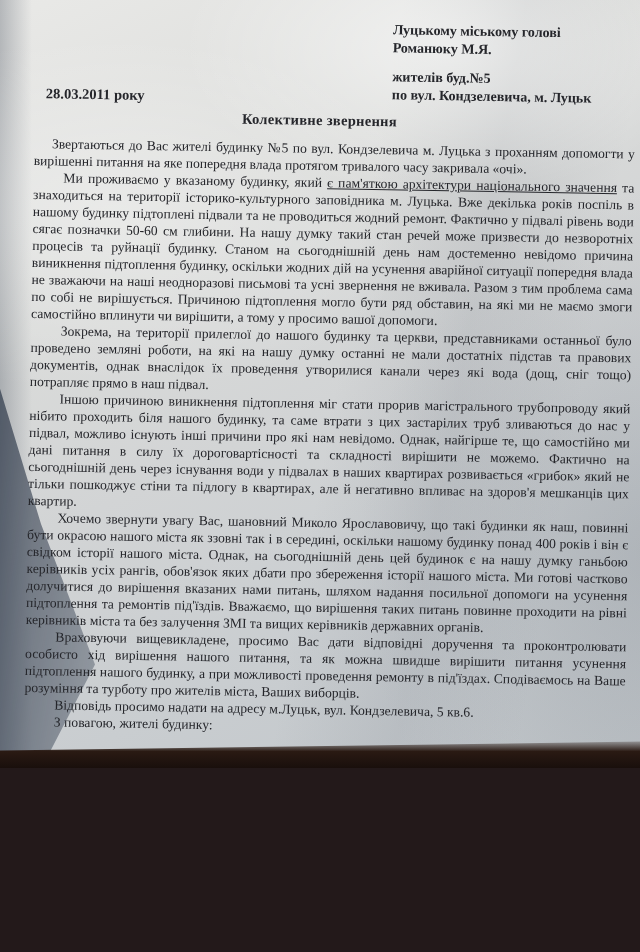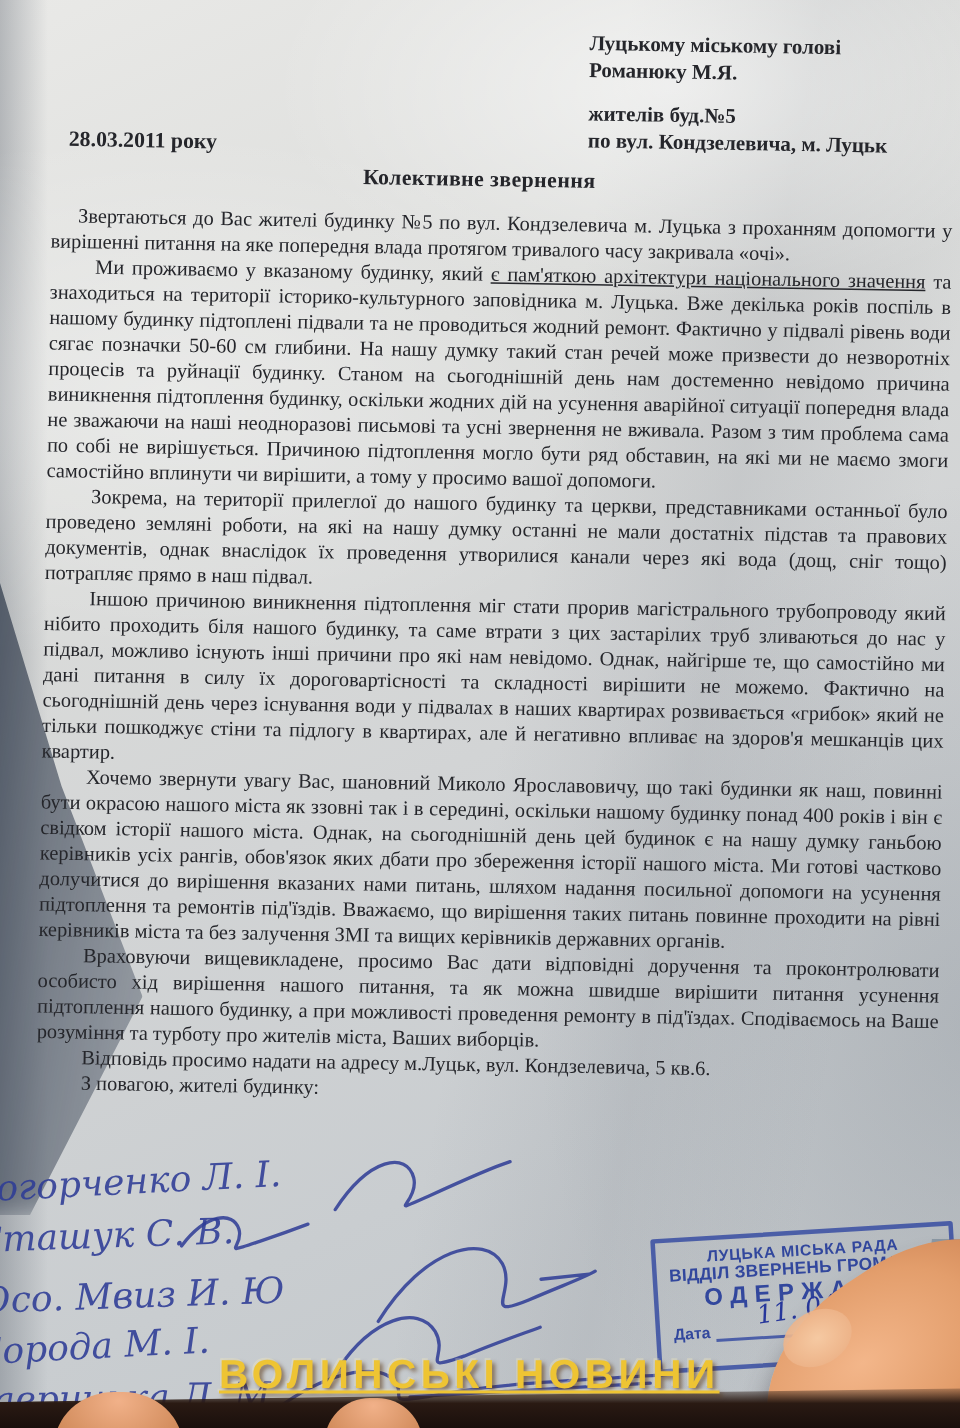--- a/index.html
+++ b/index.html
@@ -1,17 +1,17 @@
 <!DOCTYPE html>
 <html lang="uk"><head>
 <meta charset="utf-8">
 <style>
   html,body{margin:0;padding:0;}
   body{width:640px;height:952px;overflow:hidden;background:#23191a;}
-  .photo{position:relative;width:640px;height:952px;overflow:hidden;
+  .photo{position:relative;width:640px;height:768px;overflow:hidden;
     background:linear-gradient(155deg,#e9e9e7 0%,#dcdddb 28%,#d2d4d5 52%,#c9cdd0 74%,#c0c5c9 100%);
     font-family:"Liberation Serif",serif;}
   .creases{position:absolute;inset:0;pointer-events:none;
     background:
       radial-gradient(ellipse 430px 240px at 70% 6%, rgba(255,255,255,0.55), transparent 62%),
       radial-gradient(ellipse 520px 300px at 18% 28%, rgba(255,255,255,0.35), transparent 60%),
       linear-gradient(100deg, transparent 52%, rgba(120,126,136,0.16) 68%, transparent 84%),
       radial-gradient(ellipse 420px 520px at 102% 72%, rgba(110,118,128,0.28), transparent 70%),
       linear-gradient(90deg, rgba(84,92,104,0.35), transparent 5%);}
   .left-shadow{position:absolute;left:-22px;top:290px;width:150px;height:520px;

